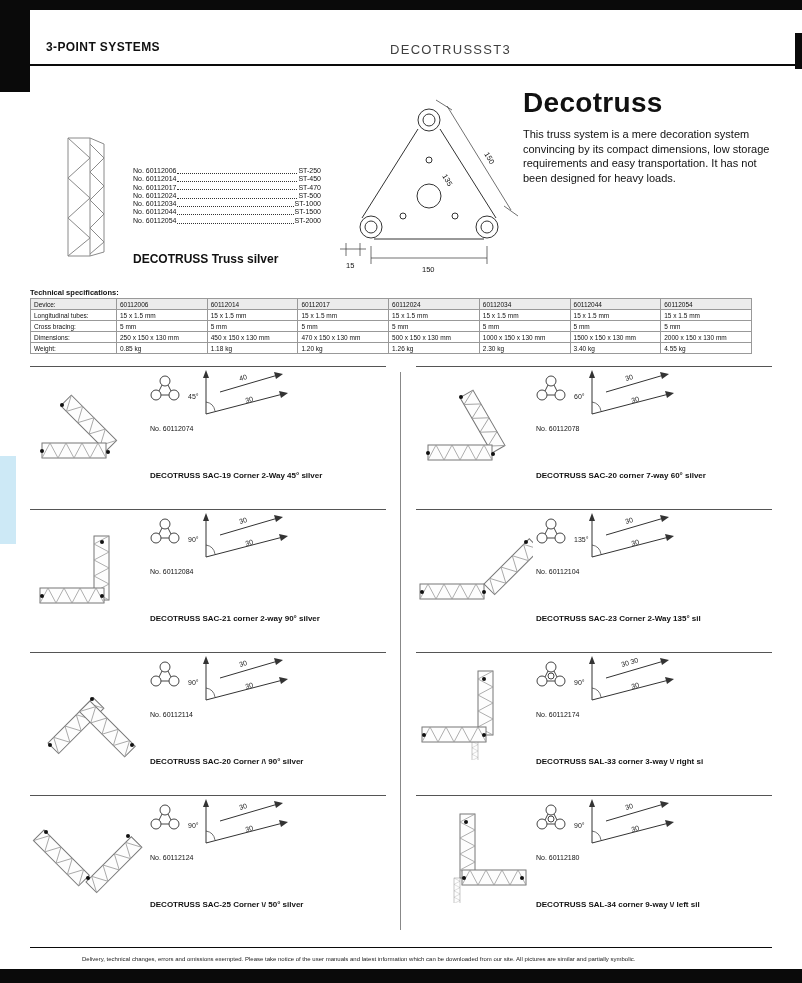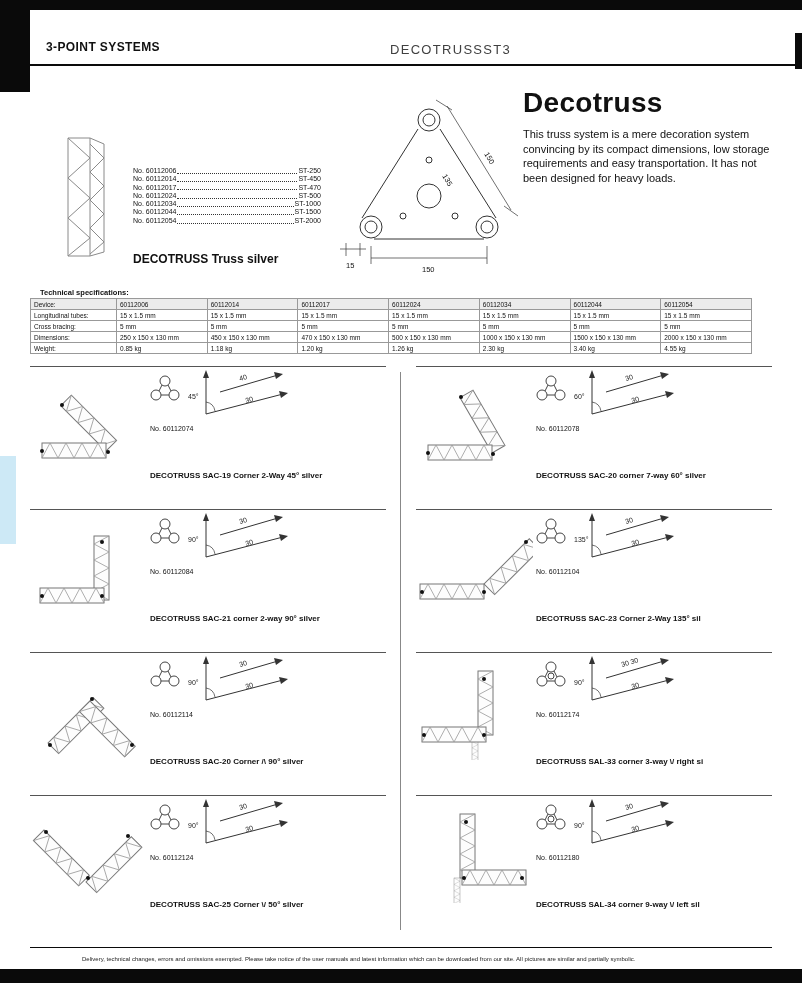--- a/index.html
+++ b/index.html
@@ -18,21 +18,21 @@
   .introtruss { position:absolute; left:52px; top:133px; }
   .partlist   { position:absolute; left:133px; top:167px; width:188px; }
   .partrow    { display:flex; align-items:flex-end; font-size:7px; line-height:8.3px; color:#111; }
   .leader     { flex:1; border-bottom:1px dotted #333; margin:0 1px 1.5px 1px; }
   .trussname  { position:absolute; left:133px; top:232px; font-size:12px; font-weight:bold;margin-top:20px; }
   .tridiagram { position:absolute; left:338px; top:96px; }
   .introtext  { position:absolute; left:523px; top:88px; width:250px; }
   .introtext h1 { font-size:28px; line-height:30px; font-weight:bold; margin-bottom:9px; letter-spacing:.3px; }
   .introtext p  { font-size:11px; line-height:14.5px; margin-bottom:10px; color:#111; }
 
-  .specstitle { position:absolute; left:40px; top:288px; font-size:7.5px; font-weight:bold; }
+  .specstitle { position:absolute; left:30px; top:288px; font-size:7.5px; font-weight:bold; }
   table.specs { position:absolute; left:30px; top:298px; width:722px; border-collapse:collapse; table-layout:fixed; }
   table.specs td { border:1px solid #999; font-size:6.5px; padding:1.5px 3px; height:10px; vertical-align:middle; white-space:nowrap; overflow:hidden; }
   table.specs tr:first-child td { background:#ececec; }
   table.specs td.lbl { width:86px; }
 
   .grid { position:absolute; left:30px; top:366px; width:742px; display:grid; grid-template-columns:356px 356px; column-gap:30px; }
   .cell { position:relative; height:143px; border-top:1px solid #555; }
   .vdivider { position:absolute; left:400px; top:372px; width:1px; height:558px; background:#888; }
 
   .truss { position:absolute; left:2px; top:12px; }

